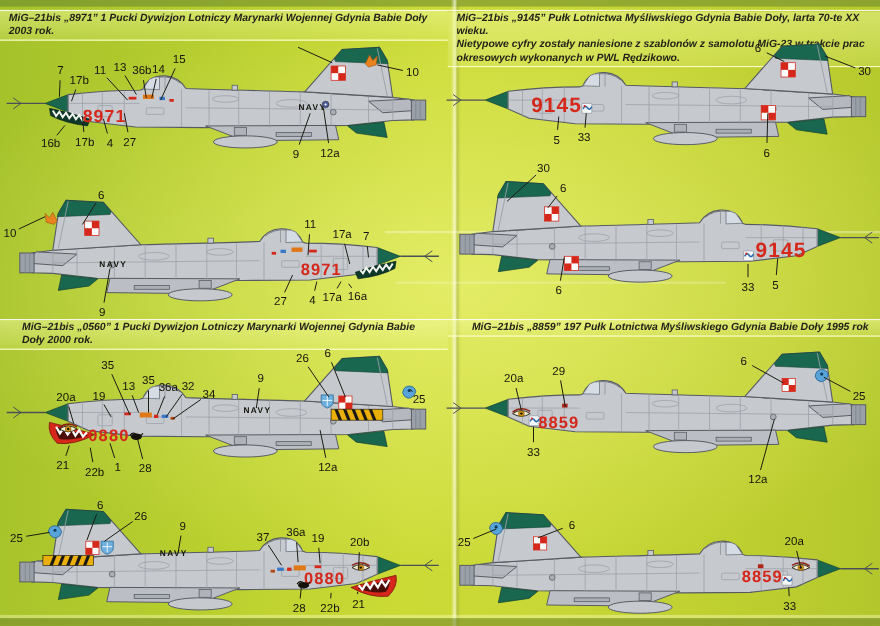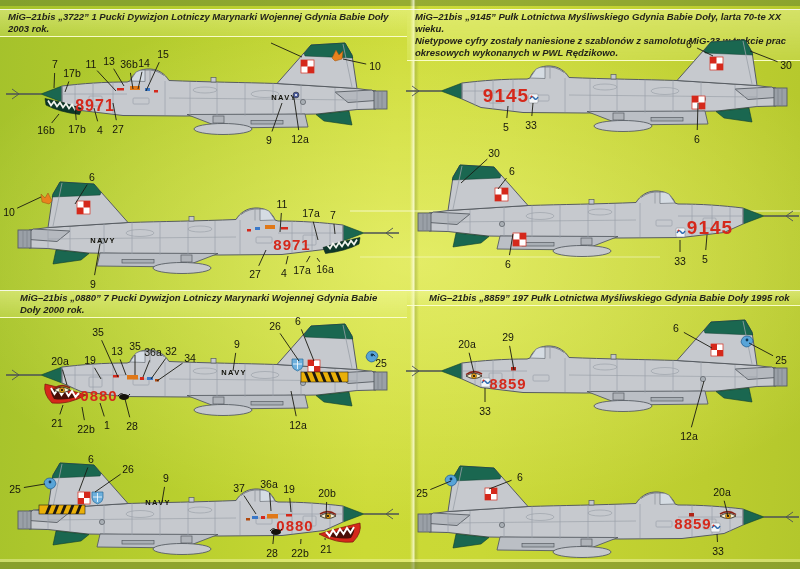--- a/index.html
+++ b/index.html
@@ -31,25 +31,25 @@
 <body>
 
 <div class="bg"></div>
 <div class="edge-top"></div>
 <div class="crease-v"></div>
 <div class="crease-h" style="left:350px;top:210px;width:450px"></div>
 <div class="crease-h" style="left:360px;top:256px;width:300px;opacity:.7"></div>
 <div class="edge-bottom-light"></div>
 <div class="edge-bottom"></div>
 
-<div id="hdr-q1" class="hdr">MiG–21bis „3722” 1 Pucki Dywizjon Lotniczy Marynarki Wojennej Gdynia Babie Doły 2003 rok.</div>
+<div id="hdr-q1" class="hdr">MiG–21bis „8971” 1 Pucki Dywizjon Lotniczy Marynarki Wojennej Gdynia Babie Doły 2003 rok.</div>
 <div id="hdr-q2" class="hdr">MiG–21bis „9145” Pułk Lotnictwa Myśliwskiego Gdynia Babie Doły, larta 70-te XX wieku.
 Nietypowe cyfry zostały naniesione z szablonów z samolotu MiG-23 w trakcie prac
 okresowych wykonanych w PWL Rędzikowo.</div>
-<div id="hdr-q3" class="hdr">MiG–21bis „0880” 7 Pucki Dywizjon Lotniczy Marynarki Wojennej Gdynia Babie Doły 2000 rok.</div>
+<div id="hdr-q3" class="hdr">MiG–21bis „0560” 1 Pucki Dywizjon Lotniczy Marynarki Wojennej Gdynia Babie Doły 2000 rok.</div>
 <div id="hdr-q4" class="hdr">MiG–21bis „8859” 197 Pułk Lotnictwa Myśliwskiego Gdynia Babie Doły 1995 rok</div>
 
 <div id="sheet">
     <div class="ac" style="left: 5px; top: 42px; width: 395px; height: 120px;">
       <svg width="395" height="120" viewBox="0 0 395 120">
         <g transform="translate(0,-4)">
 <line x1="1" y1="56" x2="36" y2="56" stroke="#4b5056" stroke-width="1.3"></line>
 <path d="M7,51l7,5M7,61l7,-5" stroke="#4b5056" stroke-width="0.9" fill="none"></path>
 <polygon points="36,56 57,48 57,64" fill="#1a6750" stroke="#0f3d2e" stroke-width="0.6"></polygon>
 <path d="M57,48C78,45.5 98,44 122,44L125,43C128,34.5 136,30.5 145,31C154,31.5 160,36 164,42.5C200,44 240,44.5 272,45.5L352,50.5L371,53L371,71L352,71.5L312,76L180,78L118,77.5L76,72.5L57,64Z" fill="#c6c9ce" stroke="#575c63" stroke-width="1"></path>

